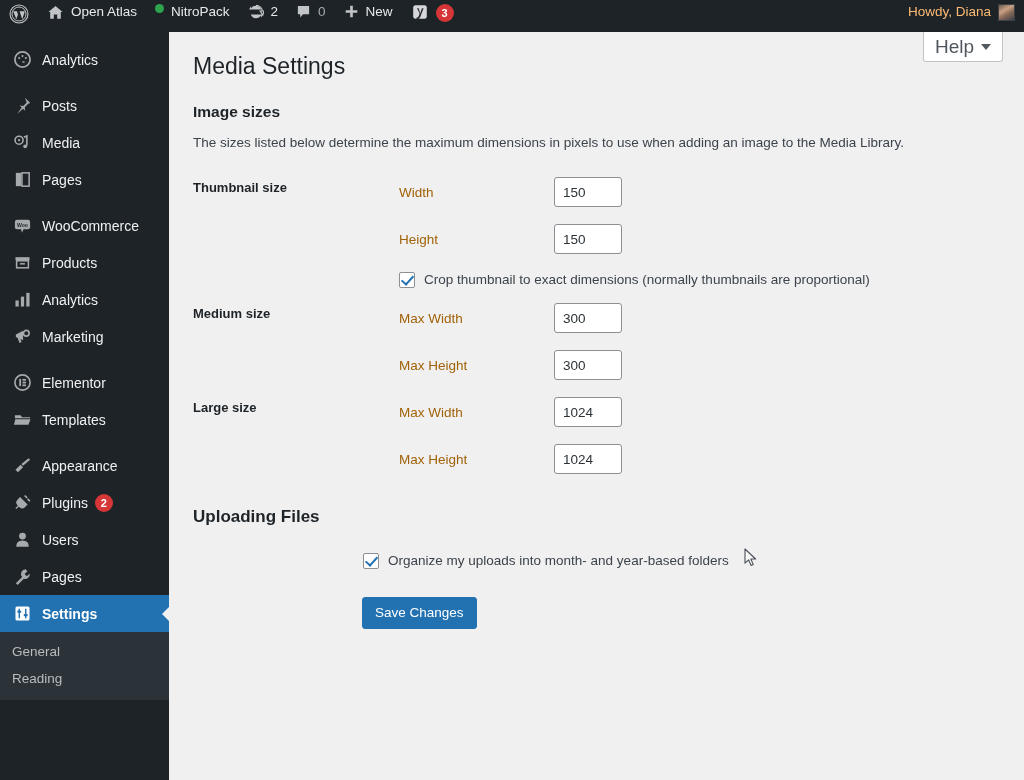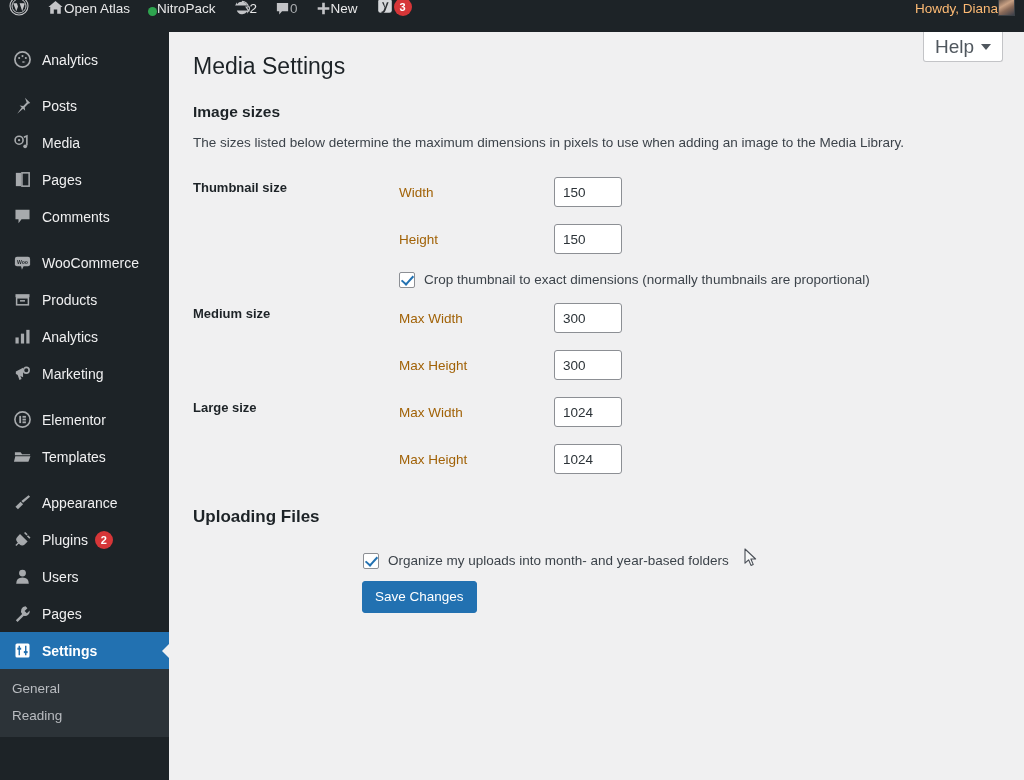--- a/index.html
+++ b/index.html
@@ -15,22 +15,22 @@
   #adminbar {
     position: absolute; top: 0; left: 0;
     width: 1024px; height: 32px;
     background: #1d2327;
     display: flex; align-items: center;
     color: #c3c4c7;
     font-size: 13px;
     z-index: 40;
   }
   .ab-item {
-    display: flex; align-items: flex-end; 
-    height: 32px; padding: 16px 9px;
+    display: flex; align-items: flex-start; gap: 7px;
+    height: 32px; padding: 4px 9px;
     color: #c3c4c7; white-space: nowrap;
     cursor: default;
   }
   .ab-item .ablabel { font-size: 13.5px; color: #e8e8e9; }
   .ab-spacer { flex: 1 1 auto; }
   .wp-logo-ico { width: 20px; height: 20px; display:block; }
   .home-ico { width: 17px; height: 17px; display:block; }
   .dot-green {
     width: 9px; height: 9px; border-radius: 50%;
     background: #2ea44f; display: block;
@@ -199,21 +199,21 @@
   .check-label {
     font-size: 13.5px; color: #3c434a;
     margin-left: 9px;
   }
 
   .upload-check {
     display: flex; align-items: center;
     margin-left: 194px; margin-top: 26px;
   }
   .save-btn {
-    margin-left: 193px; margin-top: 12px;
+    margin-left: 193px; margin-top: 28px;
     background: #2271b1; color: #fff;
     border: 1px solid #2271b1; border-radius: 3px;
     font-size: 13.5px;
     padding: 0 12px; height: 32px;
     display: inline-flex; align-items: center;
     cursor: pointer;
     font-family: "Liberation Sans", sans-serif;
   }
 
   #cursor {
@@ -322,28 +322,20 @@
         <span class="mi-label">Media</span>
       </div>
       <div class="menu-item">
         <span class="mi-ico">
           <svg xmlns="http://www.w3.org/2000/svg" viewBox="0 0 20 20" width="19" height="19">
             <rect x="3" y="3" width="5.4" height="14" fill="#a7aaad"></rect>
             <rect x="9.4" y="3" width="7.6" height="14" fill="none" stroke="#a7aaad" stroke-width="1.6"></rect>
           </svg>
         </span>
         <span class="mi-label">Pages</span>
-      </div>
-      <div class="menu-item">
-        <span class="mi-ico">
-          <svg xmlns="http://www.w3.org/2000/svg" viewBox="0 0 20 20" width="19" height="19">
-            <path d="M2.6 3 H17.4 V13 H9 L5.8 17.2 V13 H2.6 Z" fill="#a7aaad"></path>
-          </svg>
-        </span>
-        <span class="mi-label">Comments</span>
       </div>
       <div class="menu-sep"></div>
       <div class="menu-item">
         <span class="mi-ico">
           <svg xmlns="http://www.w3.org/2000/svg" viewBox="0 0 20 20" width="19" height="19">
             <rect x="2" y="4" width="16" height="10" rx="2.2" fill="#a7aaad"></rect>
             <path d="M8.4 13.6 L9.4 17.6 L11.2 13.6 Z" fill="#a7aaad"></path>
             <text x="10" y="11.2" font-size="5.4" fill="#1d2327" text-anchor="middle" font-family="Liberation Sans, sans-serif" font-weight="700">Woo</text>
           </svg>
         </span>

